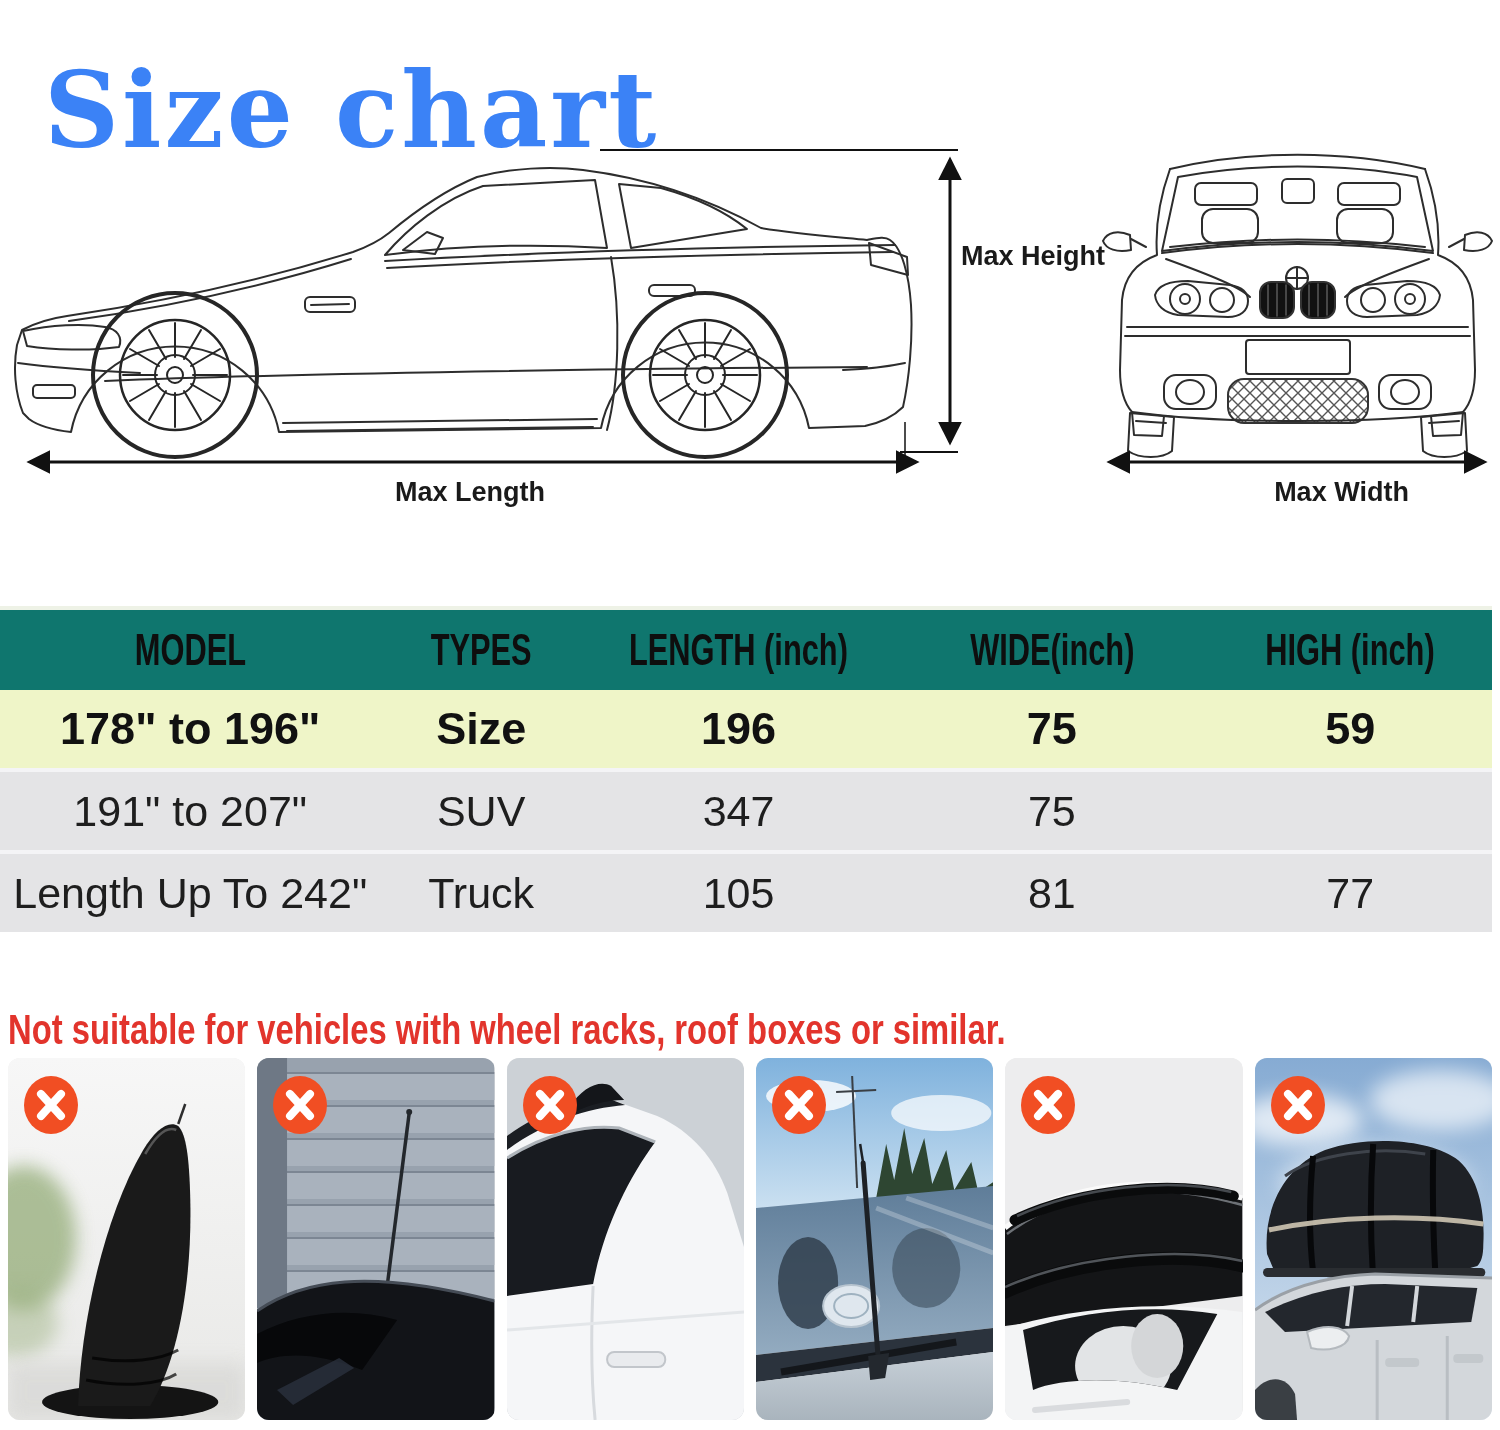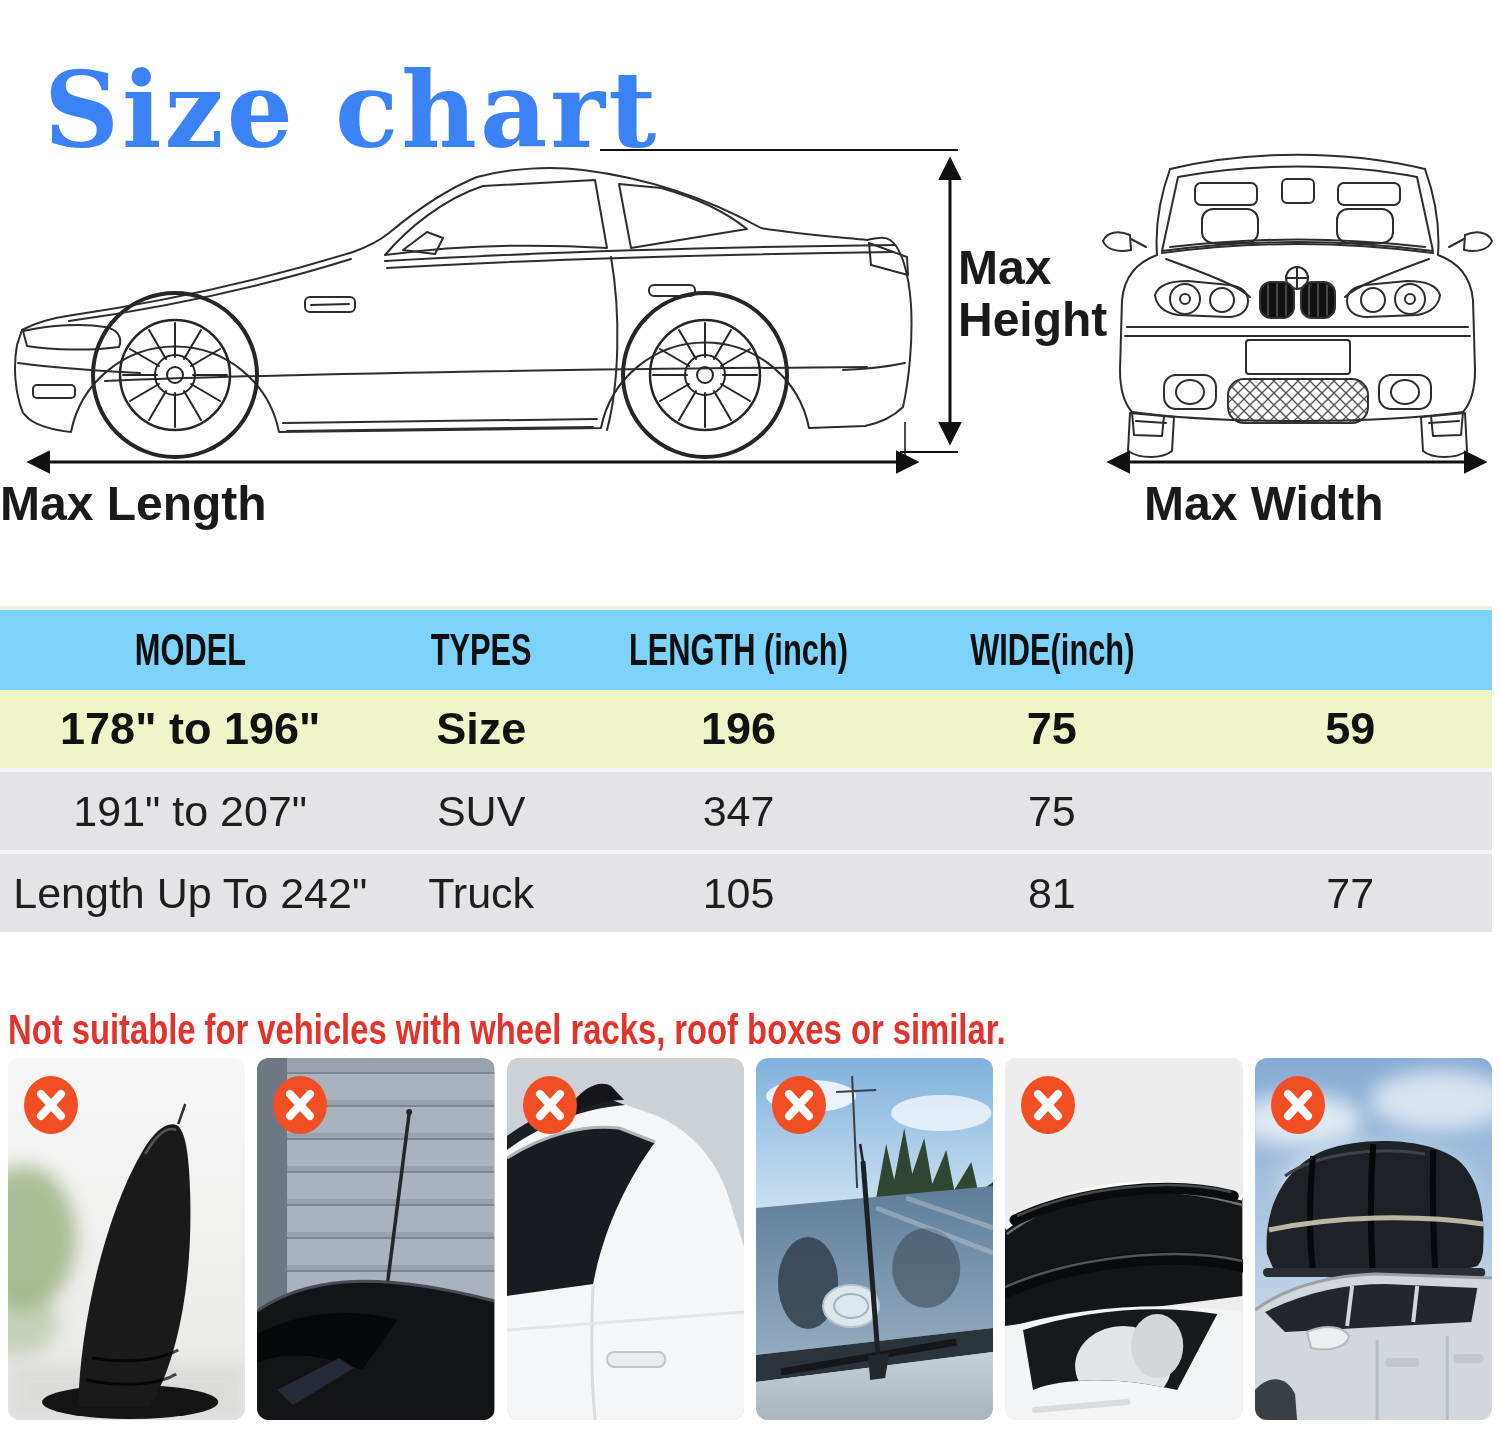--- a/index.html
+++ b/index.html
@@ -13,30 +13,30 @@
     font-family:"DejaVu Serif",serif;font-weight:bold;
     font-size:104px;letter-spacing:3px;color:#3b82f6;line-height:1.05;
   }
   
   .diagram{position:absolute;left:0;top:130px;width:1500px;height:430px;}
   .diagram svg{position:absolute;}
   .svg-side{left:5px;top:5px;}
   .svg-front{left:1100px;top:5px;}
   .svg-dims{left:0;top:0;}
   .dim-label{
-    position:absolute;font-weight:bold;font-size:48px;color:#1a1a1a;
-    text-align:left;line-height:1.08;
+    position:absolute;font-weight:bold;font-size:27px;color:#1a1a1a;
+    text-align:center;line-height:1.08;
   }
   .lbl-height{left:958px;top:112px;width:150px;}
   .lbl-length{left:0px;top:348px;width:940px;}
   .lbl-width{left:1144px;top:348px;width:395px;}
   
   .size-table{position:absolute;left:0;top:606px;width:1492px;}
   .t-row{display:grid;grid-template-columns:25.5% 13.5% 21% 21% 19%;align-items:center;}
-  .t-head{background:#7dd3fc;height:80px;border-top:4px solid #eef2e6;}
+  .t-head{background:#0f766e;height:80px;border-top:4px solid #eef2e6;}
   .t-head .cell span{
     display:inline-block;font-weight:800;font-size:44px;color:#0e0e0e;
     transform:scaleX(.70);transform-origin:center;white-space:nowrap;letter-spacing:0;
   }
   .cell{text-align:center;overflow:visible;white-space:nowrap;}
   .t-body1{background:#eff5c8;height:78px;font-weight:bold;font-size:45px;color:#111;}
   .t-body2,.t-body3{background:#e4e4e6;height:78px;font-size:43px;color:#1e1e1e;border-top:4px solid #f4f4f6;}
   
   .warning{
     position:absolute;left:8px;top:964px;
@@ -179,20 +179,21 @@
   <div class="dim-label lbl-length">Max Length</div>
   <div class="dim-label lbl-width">Max Width</div>
 </section>
 
 <section class="size-table">
   <div class="t-row t-head">
     <div class="cell"><span>MODEL</span></div>
     <div class="cell"><span>TYPES</span></div>
     <div class="cell"><span>LENGTH (inch)</span></div>
     <div class="cell"><span>WIDE(inch)</span></div>
+    <div class="cell"><span>HIGH (inch)</span></div>
   </div>
   <div class="t-row t-body1">
     <div class="cell">178" to 196"</div>
     <div class="cell">Size</div>
     <div class="cell">196</div>
     <div class="cell">75</div>
     <div class="cell">59</div>
   </div>
   <div class="t-row t-body2">
     <div class="cell">191" to 207"</div>

